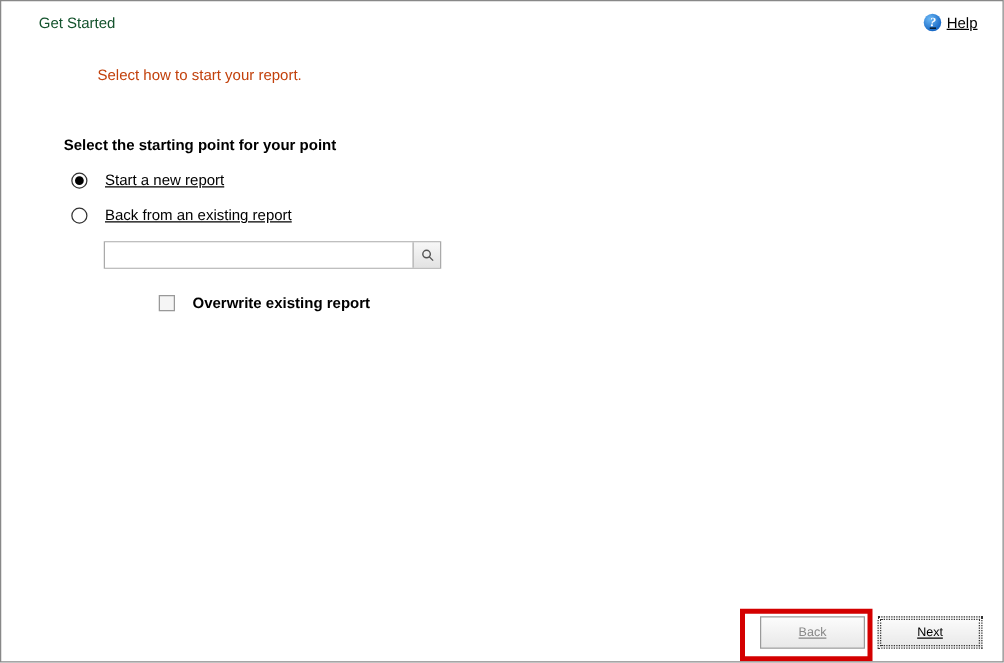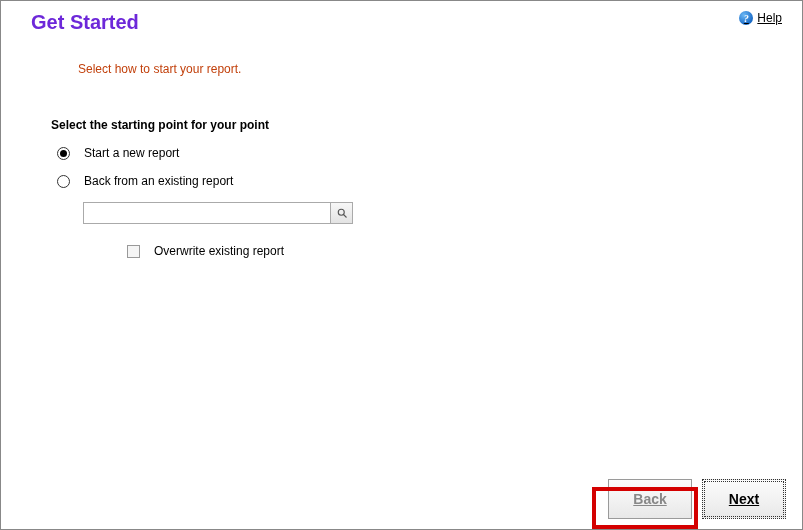--- a/index.html
+++ b/index.html
@@ -17,23 +17,23 @@
       border: 1px solid #888;
       overflow: hidden;
     }
     .header {
       display: flex;
       justify-content: space-between;
       align-items: flex-start;
       padding: 10px 20px 0 30px;
     }
     .title {
-      color: #6d28d9;
-      font-size: 20px;
-      font-weight: bold;
+      color: #14532d;
+      font-size: 12px;
+      font-weight: normal;
     }
     .help-link {
       display: flex;
       align-items: center;
       gap: 4px;
       cursor: pointer;
       color: #000;
       text-decoration: underline;
       font-size: 12px;
     }
@@ -64,20 +64,21 @@
       font-weight: bold;
       font-size: 12px;
       margin-bottom: 14px;
     }
     .radio-row {
       display: flex;
       align-items: center;
       gap: 14px;
       margin-bottom: 14px;
       padding-left: 6px;
+      text-decoration: underline;
     }
     .radio {
       width: 13px;
       height: 13px;
       border: 1px solid #333;
       border-radius: 50%;
       display: inline-flex;
       align-items: center;
       justify-content: center;
       background: #fff;
@@ -139,42 +140,42 @@
     .checkbox {
       width: 13px;
       height: 13px;
       border: 1px solid #999;
       background: #f5f5f5;
       cursor: pointer;
       flex-shrink: 0;
     }
     .checkbox-label {
       font-size: 12px;
+      font-weight: bold;
     }
     .footer {
       position: absolute;
       bottom: 10px;
       right: 16px;
       display: flex;
       align-items: center;
       gap: 10px;
     }
     .btn {
       width: 84px;
-      height: 40px;
+      height: 26px;
       border: 1px solid #9a9a9a;
       background: linear-gradient(#fcfcfc, #e8e8e8);
-      font-size: 14px;
+      font-size: 10px;
       text-decoration: underline;
       cursor: pointer;
       color: #000;
       display: flex;
       align-items: center;
       justify-content: center;
-      font-weight: bold;
     }
     .btn.disabled {
       color: #888;
       cursor: default;
     }
     .btn.focused {
       border: 1px dotted #333;
       outline: 1px dotted #333;
       outline-offset: -3px;
     }

